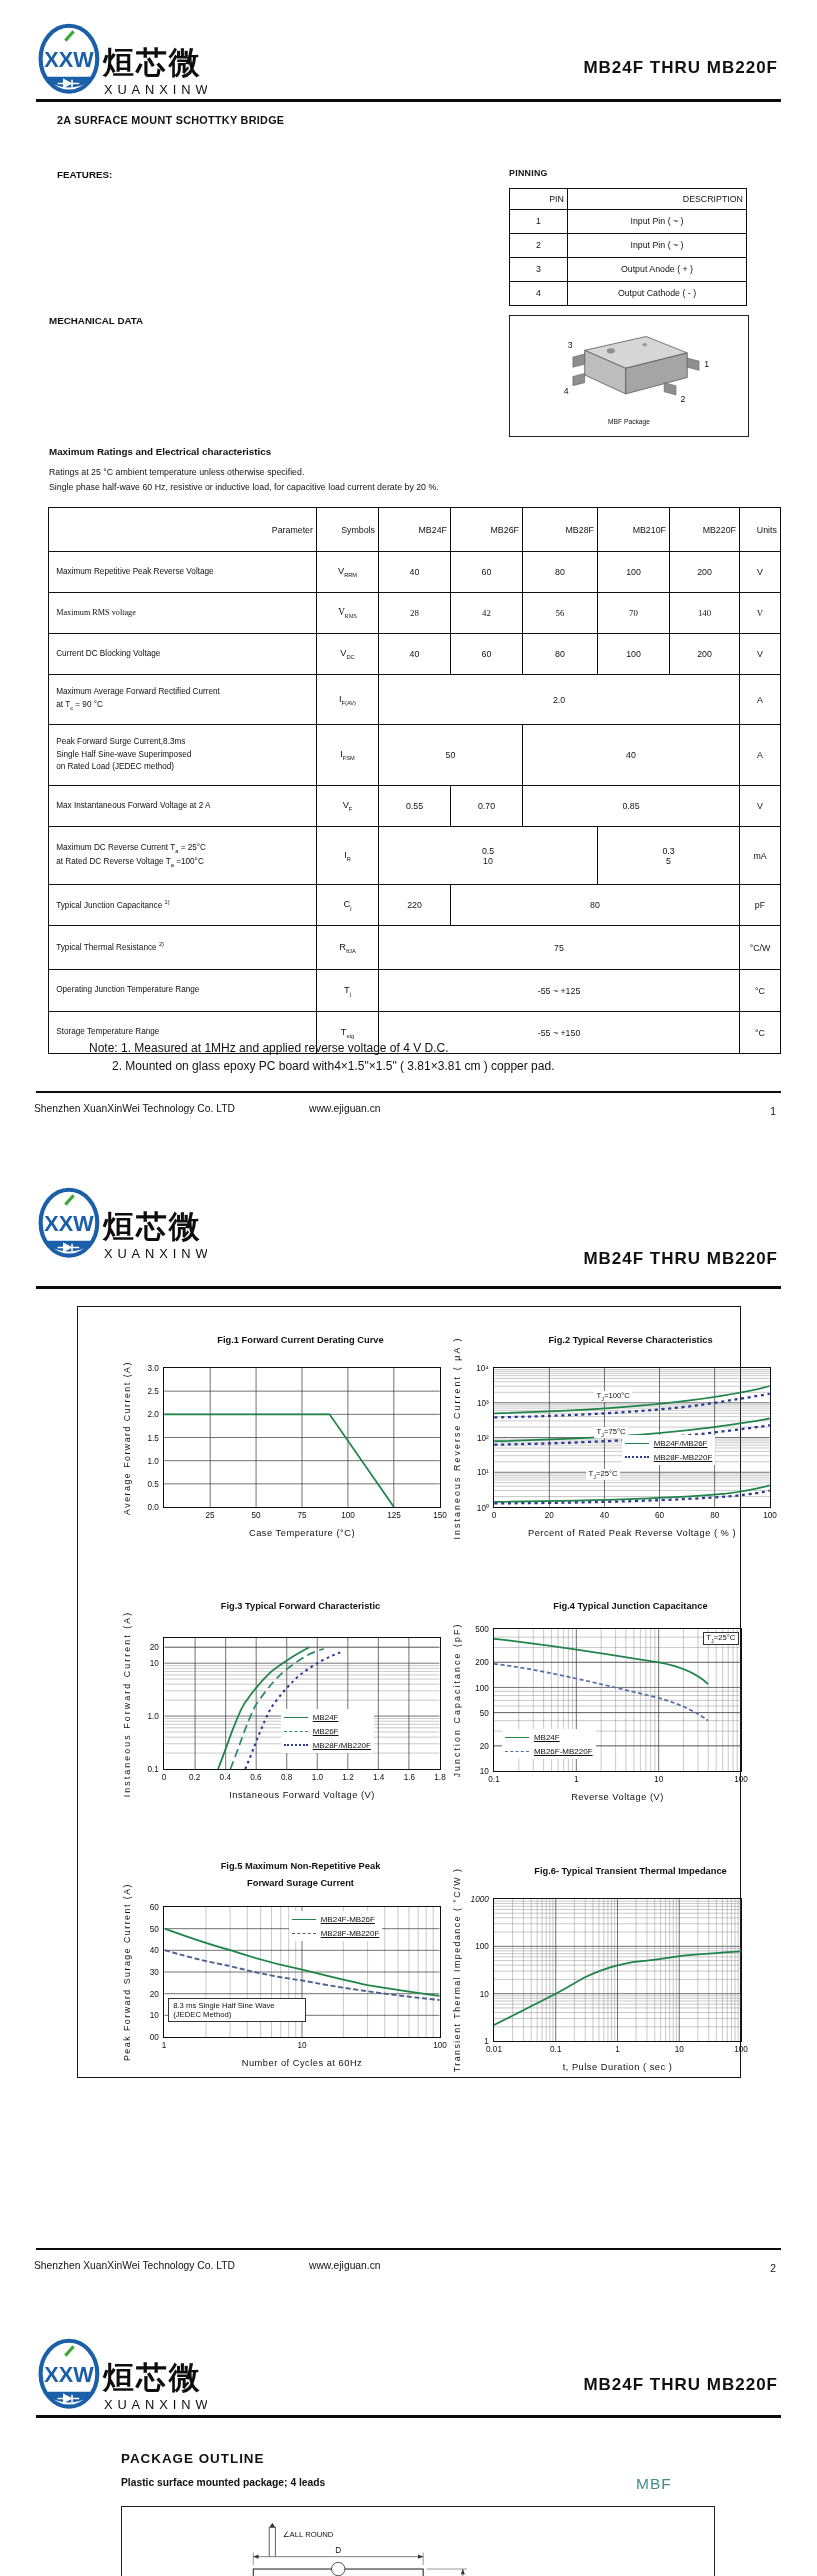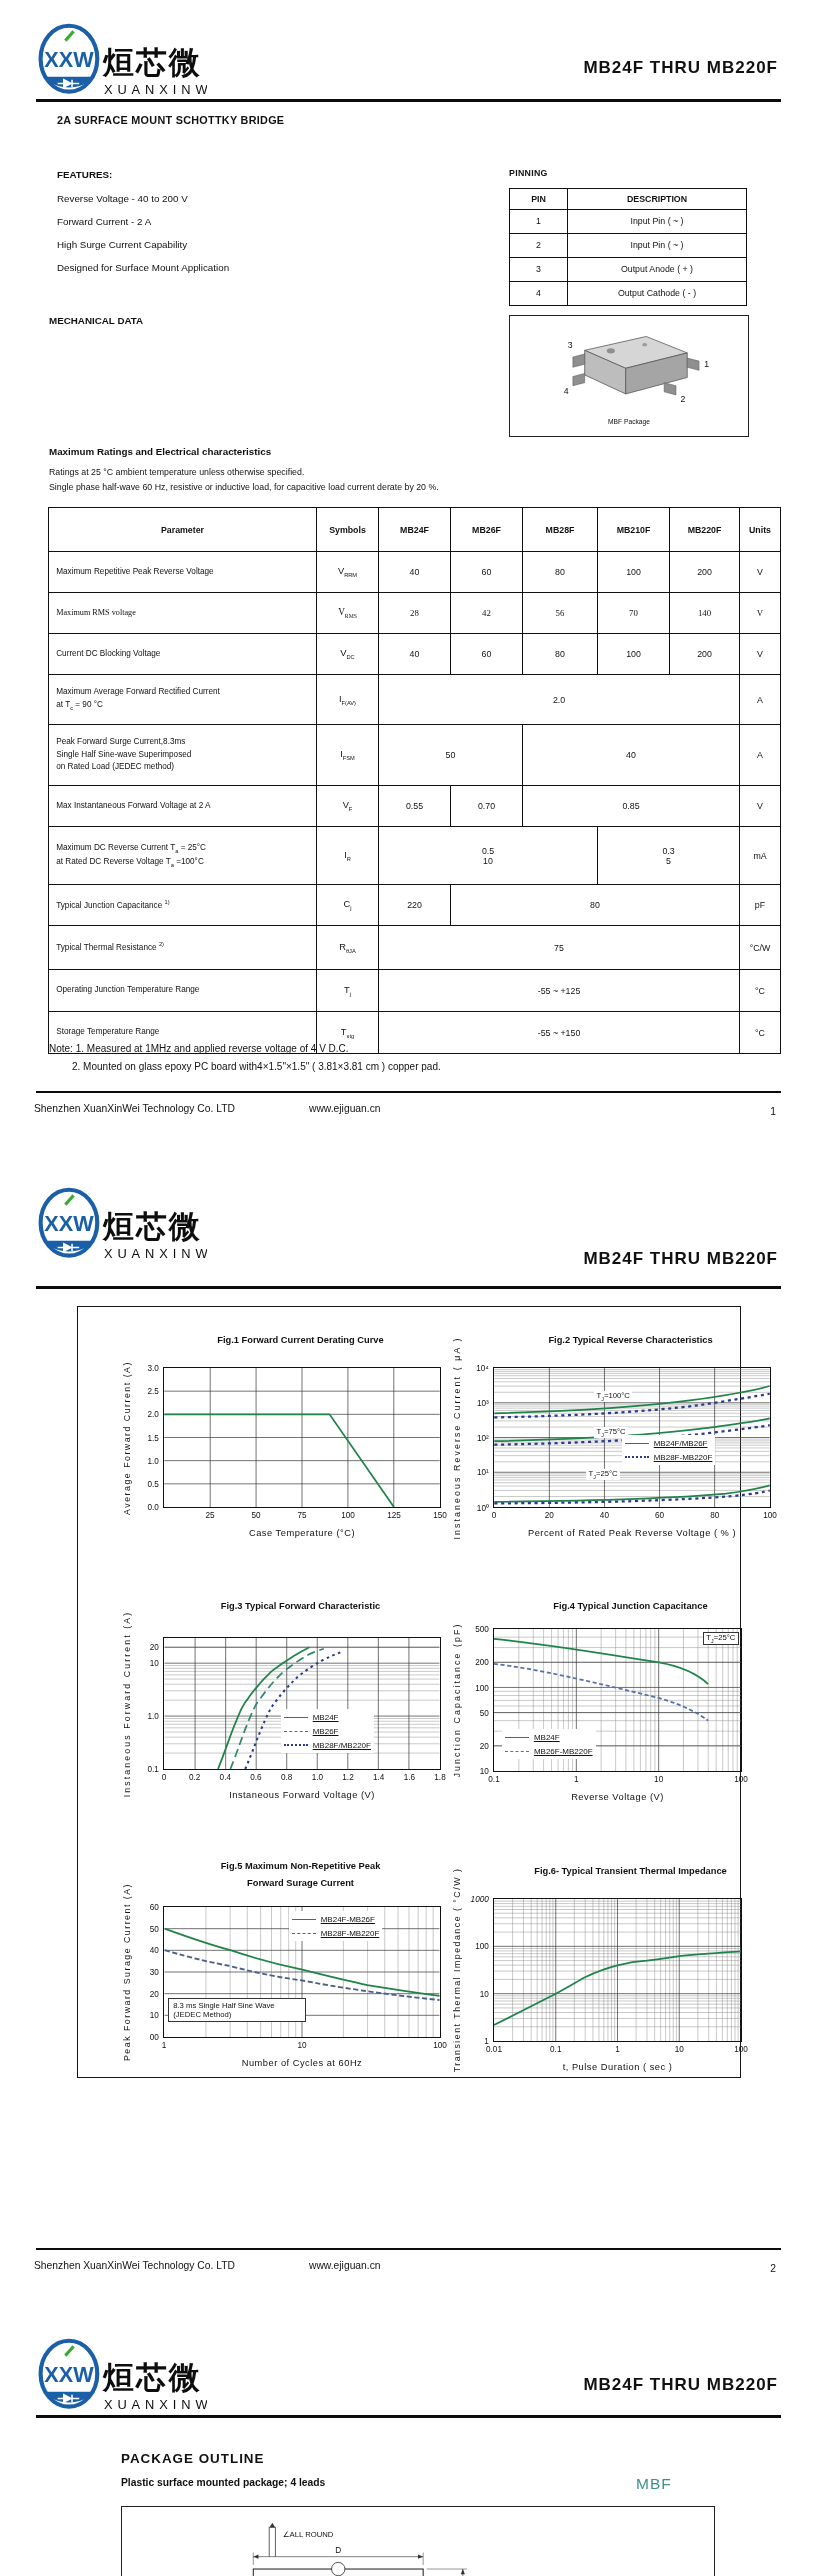--- a/index.html
+++ b/index.html
@@ -9,33 +9,33 @@
   .page{position:absolute;left:0;width:818px;height:1157px;}
 
   
   .hdr-rule{position:absolute;left:36px;width:745px;height:2.6px;background:#0b0b0b;}
   .part-title{position:absolute;right:40px;font-size:17px;font-weight:600;letter-spacing:1px;white-space:nowrap;}
   svg text{font-family:"Liberation Sans",sans-serif;}
 
   
   table.dtable{border-collapse:collapse;border:1.5px solid #111;table-layout:fixed;}
   .dtable th,.dtable td{border:0.9px solid #111;text-align:center;font-size:8.8px;padding:1px 3.1px;vertical-align:middle;}
-  .dtable th{font-weight:bold;}
+  .dtable th{font-weight:normal;text-align:right;}
   .dtable td.pl{text-align:left;padding-left:7.2px;font-size:8.2px;line-height:1.55;}
   .dtable sub{font-size:5.7px;}
   .dtable sup{font-size:5.7px;}
   .dtable td.sym{font-size:9.3px;}
   table.ratings thead tr{height:44px;}
   table.pinning thead tr{height:20.6px;}
   table.pinning tbody tr{height:24px;}
 
   .b{font-weight:bold;}
   .feat-item{font-size:9.8px;line-height:23px;}
   .mech-item{font-size:9.3px;line-height:30px;}
-  .note-line{font-size:10px;line-height:17.5px;}
+  .note-line{font-size:12px;line-height:17.5px;margin-left:40px;}
 
   
   .figbox{position:absolute;border:1.5px solid #151515;background:#fff;}
   .figtitle{position:absolute;text-align:center;font-size:9.3px;font-weight:bold;}
   .plotbox{position:absolute;border:1.3px solid #111;}
   .plotbox svg{display:block;}
   .gmin{stroke:#8a8a8a;stroke-width:0.9;}
   .gmaj{stroke:#3c3c3c;stroke-width:1.4;}
   .c-g{stroke:#1e8449;stroke-width:3.4;fill:none;}
   .c-gd{stroke:#2e8b6a;stroke-width:3.4;fill:none;stroke-dasharray:16 9;}
@@ -83,26 +83,20 @@
         <text x="128" y="100" font-size="60" font-weight="bold" fill="#0d0d0d" letter-spacing="4">烜芯微</text>
         <text x="130" y="141" font-size="25" fill="#0d0d0d" letter-spacing="9.5">XUANXINWEI</text>
       </svg>
     </div>
     <div class="part-title" style="top:58px">MB24F  THRU  MB220F</div>
     <div class="hdr-rule" style="top:99px"></div>
 
     <div class="abs b" style="left:57px;top:114px;font-size:10.8px;letter-spacing:0.3px">2A SURFACE MOUNT SCHOTTKY BRIDGE</div>
 
     <div class="abs b" style="left:57px;top:169px;font-size:9.8px">FEATURES:</div>
-    <div class="abs" style="left:57px;top:187px">
-        <div class="feat-item">Reverse Voltage - 40 to 200 V</div>
-        <div class="feat-item">Forward Current - 2 A</div>
-        <div class="feat-item">High Surge Current Capability</div>
-        <div class="feat-item">Designed for Surface Mount Application</div>
-      </div>
 
     <div class="abs b" style="left:509px;top:168px;font-size:8.8px;letter-spacing:0.3px">PINNING</div>
     <table class="dtable pinning abs" style="left:509px;top:188px">
         <colgroup>
           <col style="width: 58px;">
           <col style="width: 179px;">
         </colgroup>
         <thead>
           <tr>
             <th>PIN</th>

